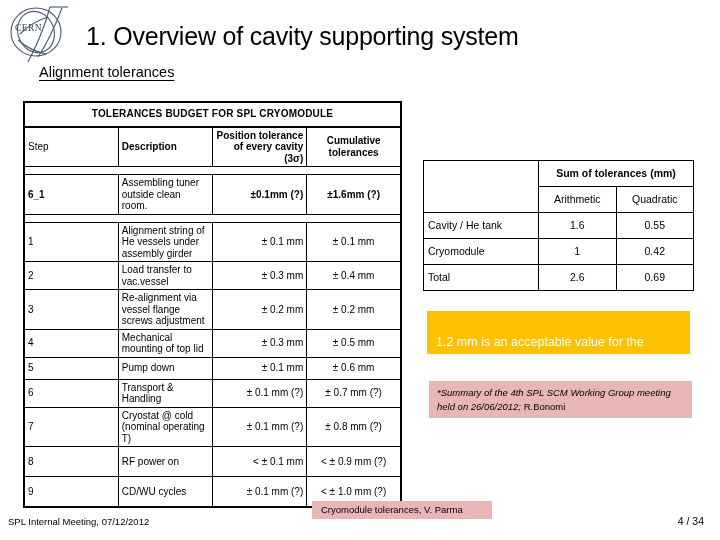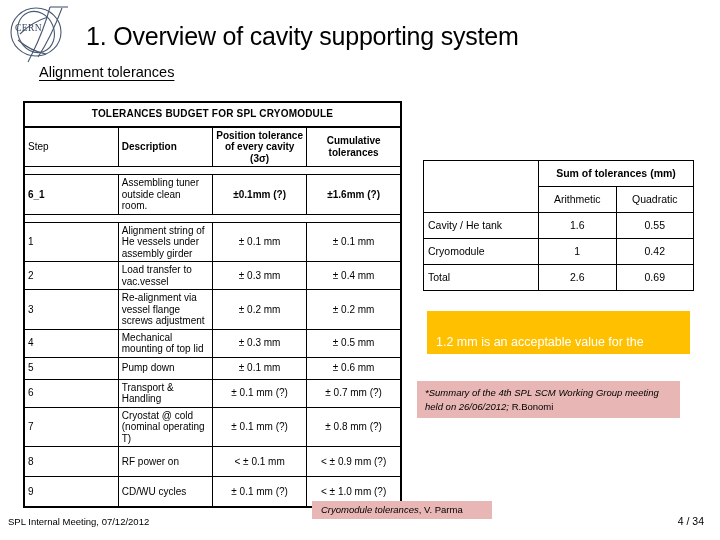--- a/index.html
+++ b/index.html
@@ -82,21 +82,21 @@
     border-radius: 8px;
   }
   .hdr {
     text-align: center;
     font-weight: bold;
     font-size: 10.5px;
     line-height: 1.2;
   }
   .c-step { width: 46px; text-align: left; font-weight: normal; }
   .c-desc { width: 163px; text-align: left; }
-  .c-pos  { width: 85px; text-align: center; }
+  .c-pos  { width: 85px; text-align: right; }
   .c-cum  { width: 85px; text-align: center; }
   .row-bold .c-step,
   .row-bold .c-pos,
   .row-bold .c-cum { font-weight: bold; }
   tr.spacer td {
     height: 7px;
     border-left: 1px solid #000;
     border-right: 1px solid #000;
     border-top: 1px solid #000;
     border-bottom: 1px solid #000;
@@ -139,21 +139,21 @@
     color: #ffffff;
     font-size: 12.5px;
     line-height: 1.45;
     padding: 22px 9px 0 9px;
     box-sizing: border-box;
   }
 
   
   #footnote-pink {
     position: absolute;
-    left: 417px;
+    left: 429px;
     top: 381px;
     width: 263px;
     height: 37px;
     background: #E8B6B4;
     color: #000;
     font-size: 9.5px;
     font-style: italic;
     line-height: 1.5;
     padding: 5px 20px 0 8px;
     box-sizing: border-box;
@@ -167,21 +167,21 @@
     top: 501px;
     width: 180px;
     height: 18px;
     background: #E8B6B4;
     font-size: 9.5px;
     line-height: 18px;
     padding-left: 9px;
     box-sizing: border-box;
     white-space: nowrap;
   }
-  #banner-pink .ital { font-style: italic; }
+  #banner-pink .ital { }
 
   
   #footer-left {
     position: absolute;
     left: 8px;
     top: 516px;
     font-size: 9.5px;
     white-space: nowrap;
   }
   #footer-right {

